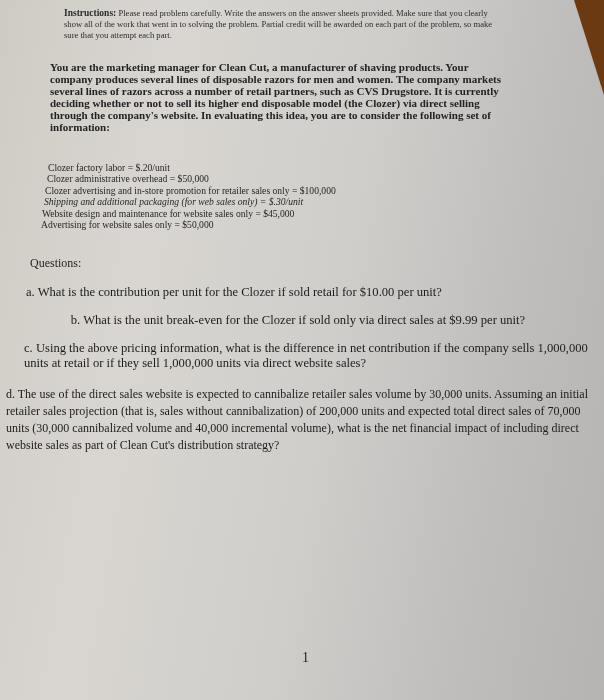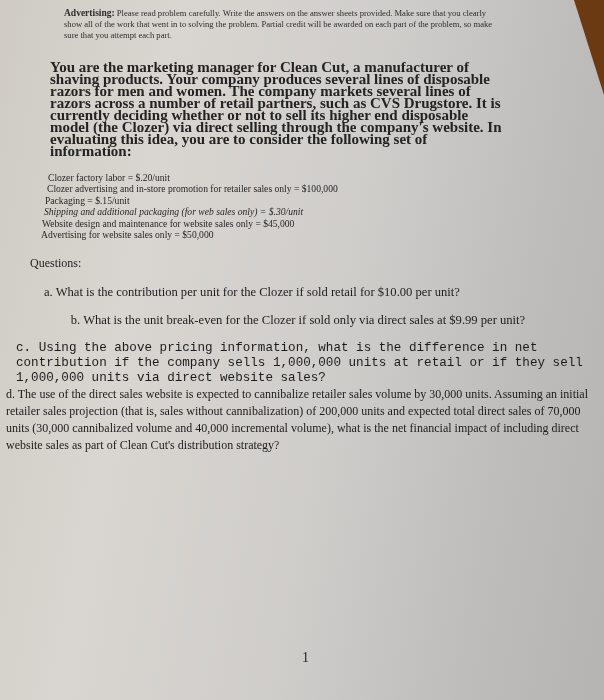--- a/index.html
+++ b/index.html
@@ -20,63 +20,63 @@
       clip-path: polygon(0 0, 100% 0, 100% 100%);
     }
     .block { position: absolute; }
     .instructions {
       left: 64px; top: 8px; width: 440px;
       font-size: 8.6px; line-height: 11px; color: #2c2c2c;
     }
     .instructions b { font-weight: bold; font-size: 9.5px; }
     .intro {
       left: 50px; top: 61px; width: 460px;
-      font-size: 15px; line-height: 12px; font-weight: bold; color: #232323;
+      font-size: 11px; line-height: 12px; font-weight: bold; color: #232323;
     }
     .facts {
-      left: 36px; top: 172px; width: 420px;
+      left: 36px; top: 162px; width: 420px;
       font-size: 9.6px; line-height: 11.4px; color: #262626;
     }
     .facts div:nth-child(1){ margin-left: 12px; }
     .facts div:nth-child(2){ margin-left: 11px; }
     .facts div:nth-child(3){ margin-left: 9px; }
     .facts div:nth-child(4){ margin-left: 8px; font-style: italic; }
     .facts div:nth-child(5){ margin-left: 6px; }
     .facts div:nth-child(6){ margin-left: 5px; }
     .facts div:nth-child(7){ margin-left: 3px; }
     .facts div:nth-child(8){ margin-left: 2px; }
     .facts div:nth-child(9){ margin-left: 0px; }
     .questions-title {
       left: 30px; top: 256px; font-size: 12px;
     }
     .q { font-size: 12.6px; line-height: 15px; color: #1c1c1c; }
-    .qa { left: 26px; top: 285px; width: 560px; margin-left: 18px; }
+    .qa { left: 26px; top: 285px; width: 560px; }
     .qb { left: 18px; top: 313px; width: 560px; text-align: center; }
-    .qc { left: 16px; top: 341px; width: 570px; font-family: Liberation Mono, monospace; }
+    .qc { left: 24px; top: 341px; width: 570px; }
     .qd { left: 6px; top: 386px; width: 590px; font-size: 12px; line-height: 17px; }
     .page-number {
       left: 302px; top: 650px; font-size: 14px;
     }
   </style>
 </head>
 <body>
 
 <div class="paper"></div>
 <div class="corner"></div>
 
 <div class="block instructions">
-  <b>Advertising:</b><span> Please read problem carefully.  Write the answers on the answer sheets provided.  Make sure that you clearly show all of the work that went in to solving the problem. Partial credit will be awarded on each part of the problem, so make sure that you attempt each part.</span>
+  <b>Instructions:</b><span> Please read problem carefully.  Write the answers on the answer sheets provided.  Make sure that you clearly show all of the work that went in to solving the problem. Partial credit will be awarded on each part of the problem, so make sure that you attempt each part.</span>
 </div>
 
 <div class="block intro">You are the marketing manager for Clean Cut, a manufacturer of shaving products. Your company produces several lines of disposable razors for men and women.  The company markets several lines of razors across a number of retail partners, such as CVS Drugstore. It is currently deciding whether or not to sell its higher end disposable model (the Clozer) via direct selling through the company's website. In evaluating this idea, you are to consider the following set of information:</div>
 
 <div class="block facts">
   <div>Clozer factory labor = $.20/unit</div>
+  <div>Clozer administrative overhead = $50,000</div>
   <div>Clozer advertising and in-store promotion for retailer sales only = $100,000</div>
-  <div>Packaging = $.15/unit</div>
   <div>Shipping and additional packaging (for web sales only) = $.30/unit</div>
   <div>Website design and maintenance for website sales only = $45,000</div>
   <div>Advertising for website sales only = $50,000</div>
 </div>
 
 <div class="block questions-title">Questions:</div>
 
 <div class="block q qa">a. What is the contribution per unit for the Clozer if sold retail for $10.00 per unit?</div>
 <div class="block q qb">b. What is the unit break-even for the Clozer if sold only via direct sales at $9.99 per unit?</div>
 <div class="block q qc">c. Using the above pricing information, what is the difference in net contribution if the company sells 1,000,000 units at retail or if they sell 1,000,000 units via direct website sales?</div>

